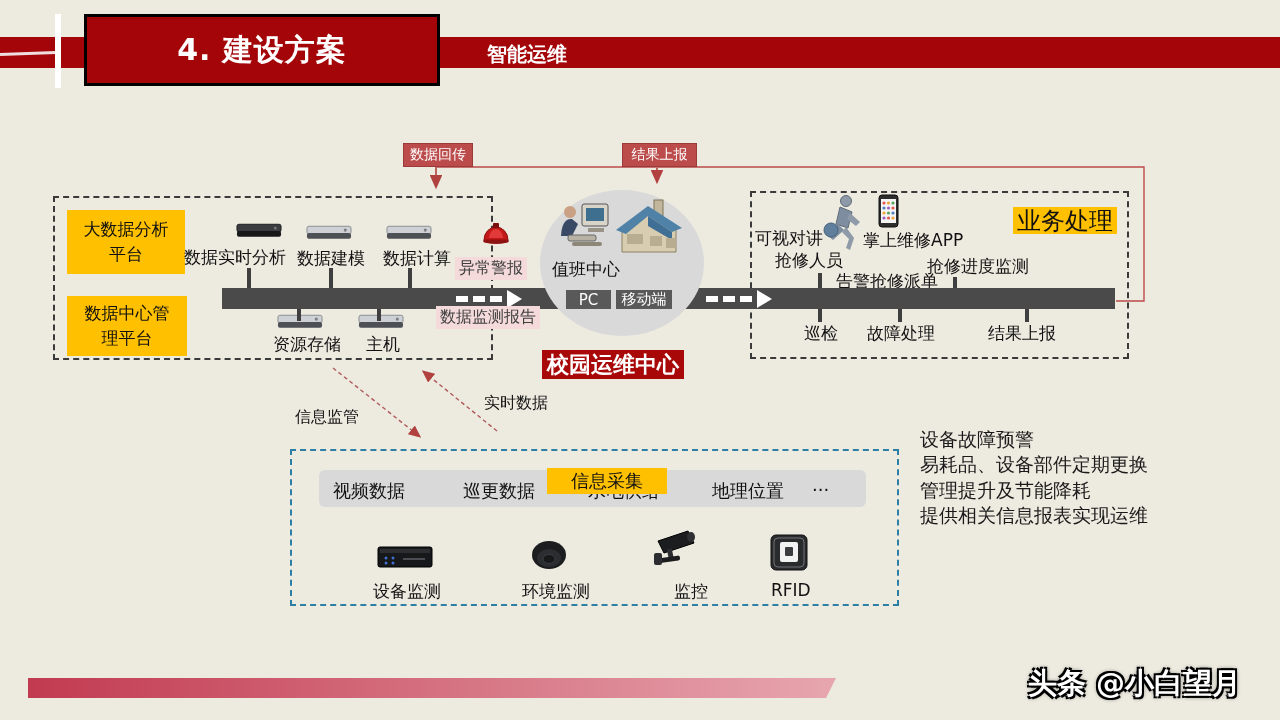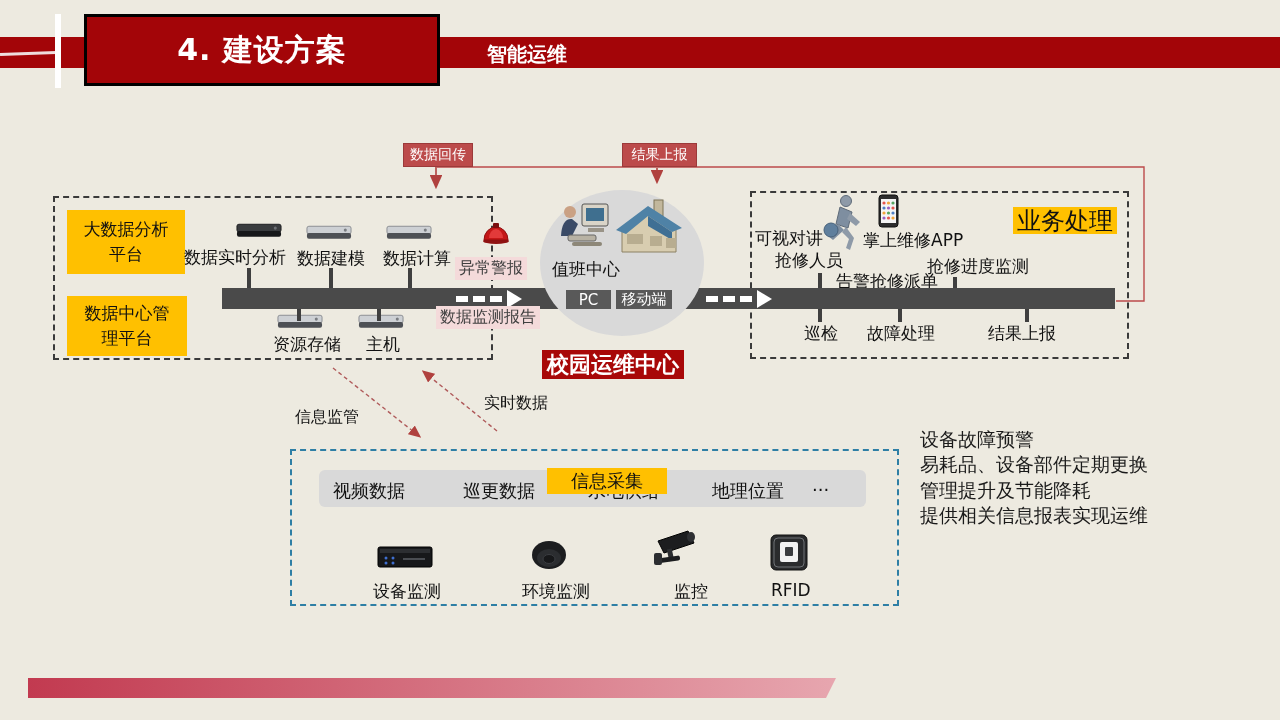--- a/index.html
+++ b/index.html
@@ -257,14 +257,15 @@
   <div class="abs dev-lbl" style="left:771px;">RFID</div>
 
   <div class="abs notes">
     <div>设备故障预警</div>
     <div>易耗品、设备部件定期更换</div>
     <div>管理提升及节能降耗</div>
     <div>提供相关信息报表实现运维</div>
   </div>
 
   <div class="abs footer-bar"></div>
+  <div class="abs watermark">头条 @小白望月</div>
 
 </div>
 
 </body></html>

